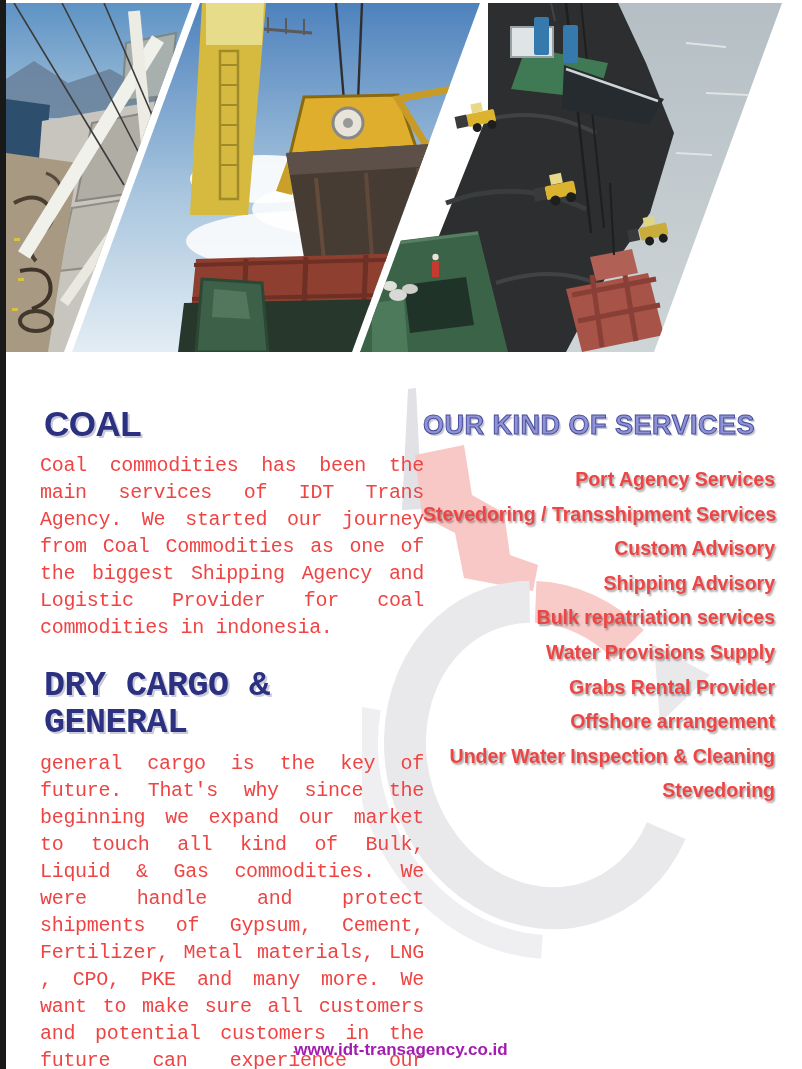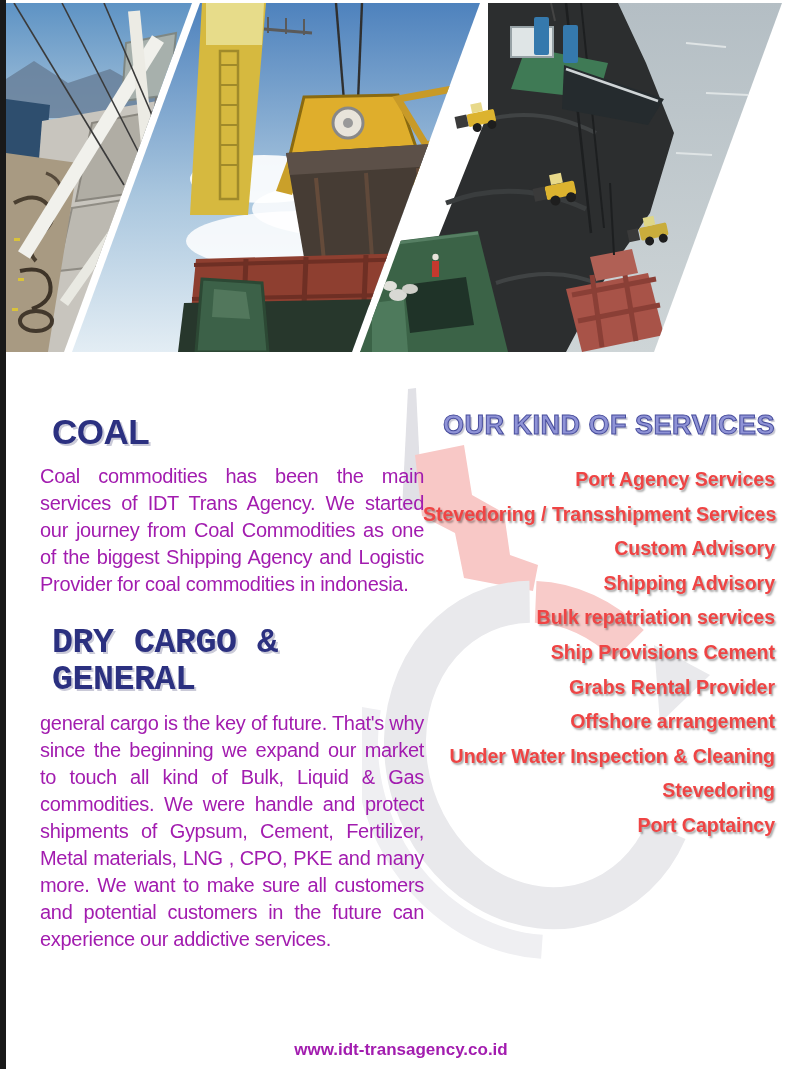--- a/index.html
+++ b/index.html
@@ -7,32 +7,32 @@
     position:relative;width:802px;height:1069px;background:#ffffff;
     overflow:hidden;font-family:"Liberation Sans",sans-serif;
   }
   .edge-strip{position:absolute;left:0;top:0;width:6px;height:1069px;background:#191919;}
   .collage{position:absolute;left:6px;top:3px;width:796px;height:349px;}
   .watermark{position:absolute;left:362px;top:383px;width:348px;height:592px;z-index:0;pointer-events:none;}
   .left-col{position:absolute;left:40px;top:402px;width:392px;z-index:2;}
   .section-heading{
     font-family:"Liberation Sans",sans-serif;font-weight:bold;font-size:35px;
     color:#2b3080;letter-spacing:-0.5px;line-height:1.05;
-    text-shadow:2px 2px 0 #cacad8;margin:12px;
+    text-shadow:2px 2px 0 #cacad8;margin:4px;
   }
   .body-par{
-    font-family:Liberation Sans, sans-serif;font-size:20px;line-height:27px;
-    color:#a21caf;text-align:justify;margin:9px 8px 0 0;letter-spacing:-0.3px;
+    font-family:Liberation Mono, monospace;font-size:20px;line-height:27px;
+    color:#ef4444;text-align:justify;margin:9px 8px 0 0;letter-spacing:-0.3px;
   }
   .h-gap{margin-top:27px;font-family:Liberation Mono, monospace;}
   .right-col{position:absolute;right:27px;top:410px;width:352px;z-index:2;text-align:right;}
   .services-heading{
     font-family:"Liberation Sans",sans-serif;font-weight:bold;font-size:27px;
     color:#8f93d6;-webkit-text-stroke:1px #474c9c;letter-spacing:0.5px;
-    text-shadow:2px 2px 1px #c6c6d2;text-align:right;margin:0;white-space:nowrap;
+    text-shadow:2px 2px 1px #c6c6d2;text-align:left;margin:0;white-space:nowrap;
   }
   .services-list{list-style:none;margin:21px 0 0 0;padding:0;}
   .services-list li{
     font-family:"Liberation Sans",sans-serif;font-weight:bold;font-size:19.5px;
     line-height:34.6px;color:#ef4444;white-space:nowrap;
     text-shadow:1.5px 1.5px 2px rgba(0,0,0,0.35);
   }
   .site-url{
     position:absolute;left:0;top:1040px;width:100%;text-align:center;
     font-family:Liberation Sans, sans-serif;font-weight:bold;font-size:17px;color:#a21caf;z-index:2;
@@ -221,24 +221,23 @@
 
   <div class="right-col">
     <h2 class="services-heading">OUR KIND OF SERVICES</h2>
     <ul class="services-list">
 
     <li>Port Agency Services</li>
         <li>Stevedoring / Transshipment Services</li>
         <li>Custom Advisory</li>
         <li>Shipping Advisory</li>
         <li>Bulk repatriation services</li>
-        <li>Ship Provisions Cement</li>
+        <li>Water Provisions Supply</li>
         <li>Grabs Rental Provider</li>
         <li>Offshore arrangement</li>
         <li>Under Water Inspection &amp; Cleaning</li>
         <li>Stevedoring</li>
-        <li>Port Captaincy</li>
       </ul>
   </div>
 
   <div class="site-url">www.idt-transagency.co.id</div>
 
 </div>
 
 </body></html>

